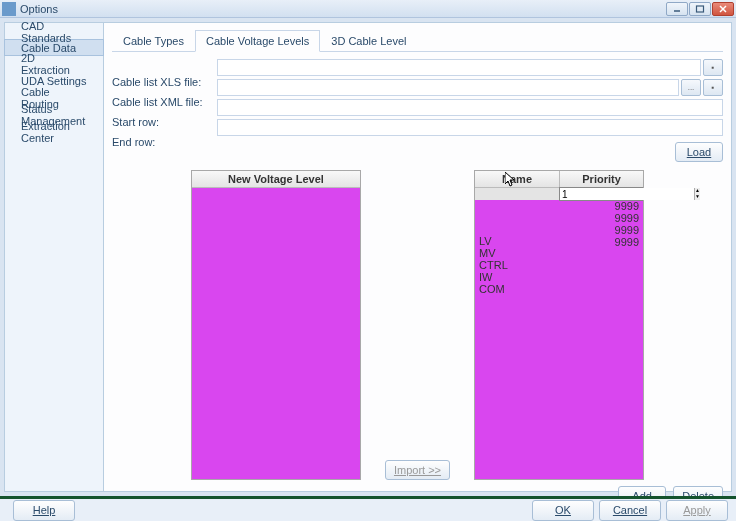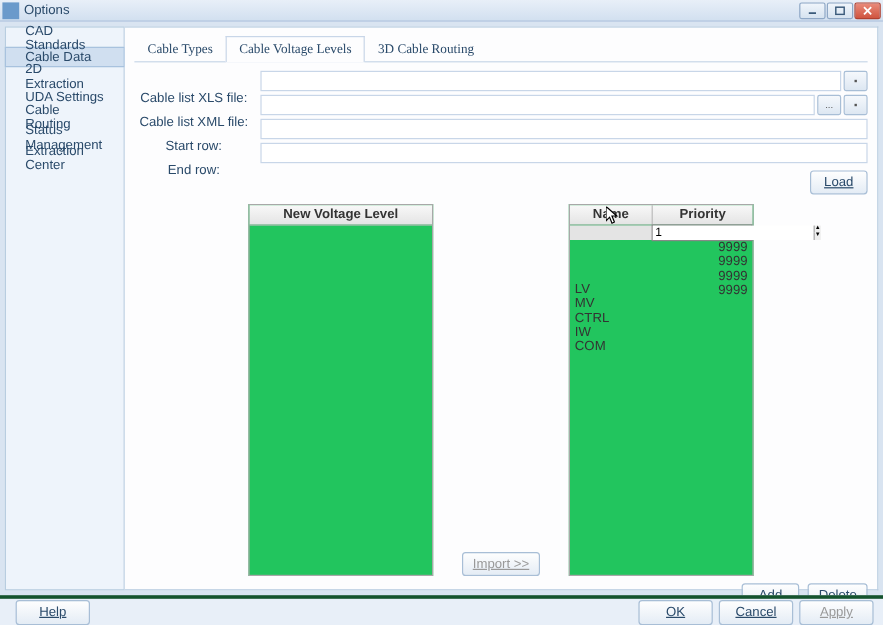--- a/index.html
+++ b/index.html
@@ -13,35 +13,35 @@
 .win-btn.close { background: linear-gradient(#e98a7a,#d05540); border-color: #b04030; color: #fff; }
 .win-btn svg { width: 10px; height: 8px; }
 
 .main-area { display: flex; height: 478px; padding: 4px; gap: 0; }
 .sidebar { width: 100px; background: #eef4fb; border: 1px solid #b8cde0; }
 .sidebar-item { padding: 4px 16px; color: #2a4a6a; cursor: pointer; height: 17px; display: flex; align-items: center; }
 .sidebar-item.selected { background: #d0dff0; border: 1px solid #a8c2de; margin: -1px; }
 .content { flex: 1; background: #fdfdfe; border: 1px solid #b8cde0; border-left: none; padding: 6px 8px; position: relative; }
 
 .tabs { display: flex; gap: 0; border-bottom: 1px solid #c8d6e8; margin-bottom: 6px; }
-.tab { padding: 4px 10px; color: #2a4a6a; cursor: pointer; border: 1px solid transparent; border-bottom: none; position: relative; top: 1px; font-family: Liberation Serif, serif; }
+.tab { padding: 4px 10px; color: #2a4a6a; cursor: pointer; border: 1px solid transparent; border-bottom: none; position: relative; top: 1px; }
 .tab.active { background: #fdfdfe; border-color: #c8d6e8; border-bottom: 1px solid #fdfdfe; }
 
 .form-row { display: flex; align-items: center; margin-bottom: 2px; height: 18px; }
-.form-row label { width: 105px; text-align: center; color: #2a4a6a; padding-right: 6px; margin-top: 30px; }
+.form-row label { width: 105px; text-align: left; color: #2a4a6a; padding-right: 6px; margin-top: 30px; }
 .form-row input[type=text] { flex: 1; height: 17px; border: 1px solid #c8d6e8; background: #fff; padding: 0 3px; color: #333; }
 .form-row .browse-btn { width: 20px; height: 17px; margin-left: 2px; background: linear-gradient(#f5f8fc,#dde7f2); border: 1px solid #a8bed6; border-radius: 2px; cursor: pointer; font-size: 8px; color: #555; }
 
 .load-row { text-align: right; margin-top: 6px; }
 .action-btn { min-width: 48px; height: 20px; background: linear-gradient(#fefefe,#e4ecf5); border: 1px solid #a8bed6; border-radius: 3px; color: #2a4a6a; cursor: pointer; padding: 0 8px; text-decoration: underline; }
 .action-btn.large { min-width: 62px; height: 21px; }
 .action-btn:disabled, .action-btn.disabled { color: #999; cursor: default; }
 
 .lists-area { display: flex; margin-top: 8px; align-items: flex-start; gap: 24px; justify-content: center; }
-.list-panel { border: 1px solid #a8a8a8; background: #22c55e; width: 154px; height: 310px; }
+.list-panel { border: 1px solid #a8a8a8; background: #d946ef; width: 170px; height: 310px; }
 .list-hdr { background: linear-gradient(#f8f8f8,#e4e4e4); border-bottom: 1px solid #bbb; font-weight: bold; text-align: center; color: #333; height: 17px; line-height: 17px; display: flex; }
 .right-panel .col-name { flex: 1; }
 .right-panel .col-pri { width: 84px; border-left: 1px solid #bbb; }
 .right-body .row { display: flex; height: 12px; line-height: 12px; }
 .right-body .row .c1 { flex: 1; padding-left: 4px; color: #333; margin-top: 47px; }
 .right-body .row .c2 { width: 84px; text-align: right; padding-right: 4px; color: #333; }
 .right-body .row.sel { background: #e4e4e4; }
 .pri-edit { display: flex; width: 84px; border: 1px solid #888; background: #fff; height: 14px; margin-top: -1px; }
 .pri-edit input { flex: 1; border: none; outline: none; height: 12px; font-size: 10px; padding-left: 2px; }
 .pri-edit .spin { width: 10px; display: flex; flex-direction: column; }
@@ -91,21 +91,21 @@
       <div class="sidebar-item">UDA Settings</div>
       <div class="sidebar-item">Cable Routing</div>
       <div class="sidebar-item">Status Management</div>
       <div class="sidebar-item">Extraction Center</div>
     </div>
 
   <div class="content">
     <div class="tabs" id="tabs">
         <div class="tab">Cable Types</div>
         <div class="tab active">Cable Voltage Levels</div>
-        <div class="tab">3D Cable Routing</div>
+        <div class="tab">3D Cable Level</div>
       </div>
 
     <div class="form-row">
       <label>Cable list XLS file:</label>
       <input type="text" value="" style="">
       <button class="browse-btn">▪</button>
     </div>
     <div class="form-row">
       <label>Cable list XML file:</label>
       <input type="text" value="" style="">

